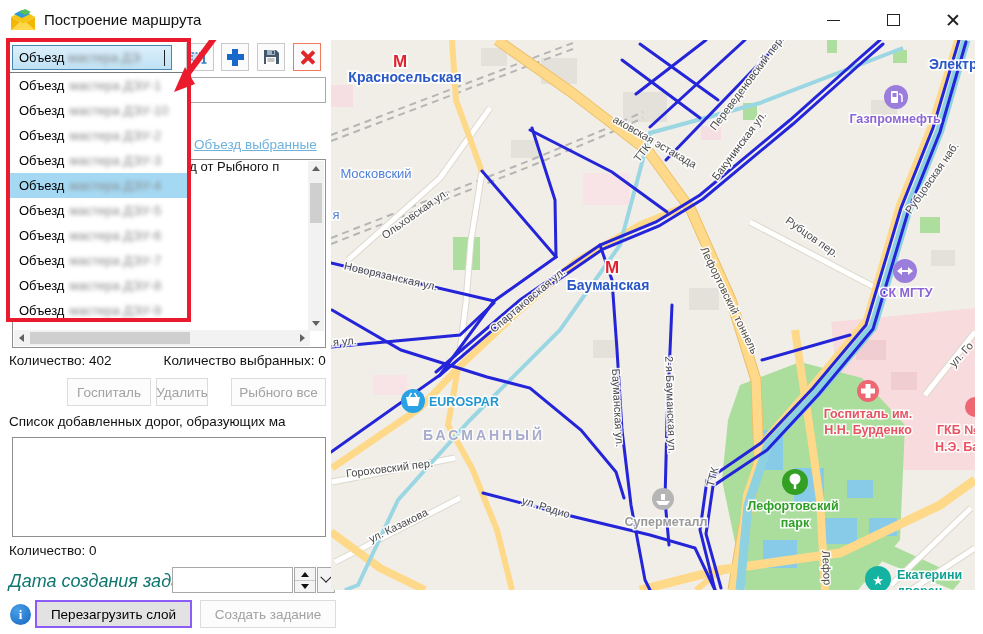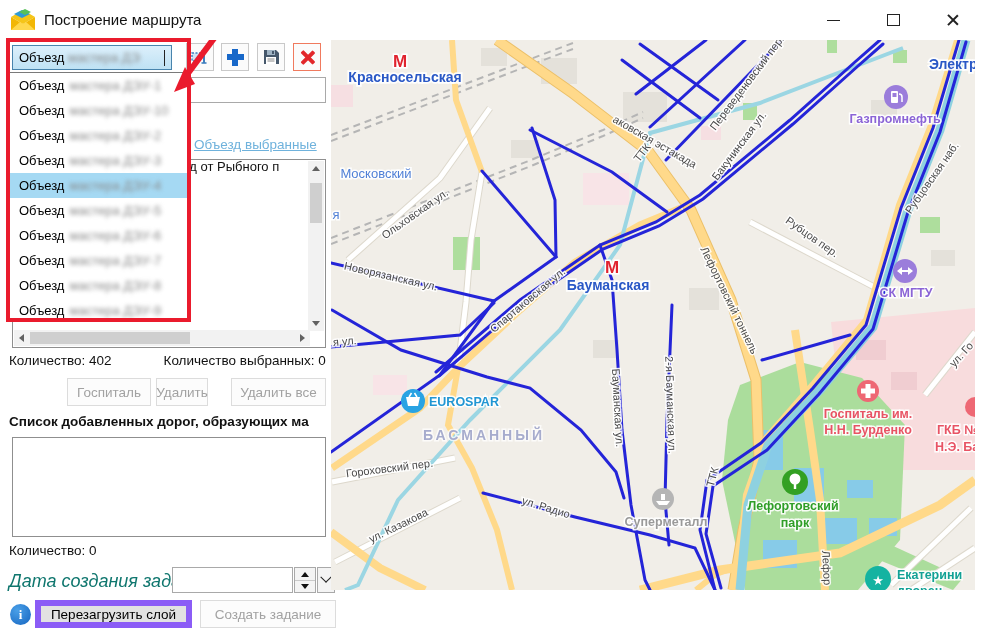--- a/index.html
+++ b/index.html
@@ -44,34 +44,34 @@
   .tri-dn{border-left:4px solid transparent;border-right:4px solid transparent;border-top:5px solid #616161;left:4px;bottom:5px;}
   .tri-lf{border-top:4px solid transparent;border-bottom:4px solid transparent;border-right:5px solid #616161;left:5px;top:4px;}
   .tri-rt{border-top:4px solid transparent;border-bottom:4px solid transparent;border-left:5px solid #616161;right:5px;top:4px;}
   .counts{position:absolute;left:5px;top:313px;width:322px;font-size:13.5px;color:#111;display:flex;gap:28px;}
   .counts .c2{margin-left:24px;}
   .btn{position:absolute;height:28px;box-sizing:border-box;font-size:13.5px;display:flex;align-items:center;justify-content:center;}
   .btn-disabled{background:#fcfcfc;border:1px solid #dcdcdc;color:#a2a2a2;}
   .b-add{left:63px;top:338px;width:84px;}
   .b-del{left:152px;top:338px;width:52px;}
   .b-delall{left:227px;top:338px;width:95px;}
-  .bold-label{position:absolute;left:5px;top:374px;width:326px;font-size:13.5px;font-weight:bold;color:#111;white-space:nowrap;overflow:hidden;}
+  .bold-label{position:absolute;left:5px;top:374px;width:326px;font-size:13.5px;font-weight:normal;color:#111;white-space:nowrap;overflow:hidden;}
   .listbox2{position:absolute;left:8px;top:397px;width:314px;height:100px;border:1px solid #8f8f8f;box-sizing:border-box;background:#fff;}
   .count0{position:absolute;left:5px;top:503px;font-size:13.5px;color:#111;}
   .date-label{position:absolute;left:5px;top:531px;font-size:18px;color:#0f766e;font-style:italic;}
   .date-input{position:absolute;left:168px;top:527px;width:121px;height:26px;border:1px solid #a9a9a9;box-sizing:border-box;background:#fff;}
   .spinner{position:absolute;left:290px;top:527px;width:22px;height:26px;border:1px solid #a9a9a9;box-sizing:border-box;background:#f4f4f4;}
   .spin-up,.spin-dn{position:absolute;left:0;width:20px;height:12px;display:flex;align-items:center;justify-content:center;}
   .spin-up{top:0;border-bottom:1px solid #c9c9c9;} .spin-dn{bottom:0;}
   .sp-tri-up{width:0;height:0;border-left:4px solid transparent;border-right:4px solid transparent;border-bottom:5px solid #111;}
   .sp-tri-dn{width:0;height:0;border-left:4px solid transparent;border-right:4px solid transparent;border-top:5px solid #111;}
   .date-drop{position:absolute;left:313px;top:527px;width:18px;height:26px;border:1px solid #a9a9a9;box-sizing:border-box;background:#f4f4f4;display:flex;align-items:center;justify-content:center;}
   .info-icon{position:absolute;left:6px;top:564px;width:21px;height:21px;border-radius:50%;background:radial-gradient(circle at 35% 30%,#4aa0e8,#1565c0);
              color:#fff;font-weight:bold;font-size:13px;display:flex;align-items:center;justify-content:center;font-family:"Liberation Serif",serif;}
-  .b-reload{left:31px;top:560px;width:157px;background:#e2e2e2;border:6px solid #8b5cf6;color:#000;text-align:right;}
+  .b-reload{left:31px;top:560px;width:157px;background:#e2e2e2;border:2px solid #8b5cf6;color:#000;text-align:right;}
   .b-create{left:196px;top:560px;width:136px;}
   
   .dropdown{position:absolute;left:5px;top:32px;width:181px;height:250px;background:#fff;border:1px solid #7a7a7a;box-sizing:border-box;z-index:40;overflow:hidden;}
   .dd-item{height:25px;display:flex;align-items:center;padding-left:9px;font-size:13px;white-space:nowrap;}
   .dd-item .blurred{margin-left:5px;}
   .dd-sel{background:#a5d9f3;}
   
   .anno-rect{position:absolute;left:2px;top:-2px;width:185px;height:284px;border:4px solid #ea1b2d;box-sizing:border-box;z-index:60;pointer-events:none;}
   .anno-arrow{position:absolute;left:0;top:0;width:331px;height:60px;z-index:61;pointer-events:none;}
   
@@ -158,21 +158,21 @@
     </div>
     <div class="lb-item-partial">-д от Рыбного п</div>
 
     <div class="counts">
       <span class="c1">Количество: 402</span>
       <span class="c2">Количество выбранных: 0</span>
     </div>
 
     <div class="btn btn-disabled b-add">Госпиталь</div>
     <div class="btn btn-disabled b-del">Удалить</div>
-    <div class="btn btn-disabled b-delall">Удалить все</div>
+    <div class="btn btn-disabled b-delall">Рыбного все</div>
 
     <div class="bold-label">Список добавленных дорог, образующих ма</div>
     <div class="listbox2"></div>
     <div class="count0">Количество: 0</div>
 
     <div class="date-label">Дата создания задания:</div>
     <div class="date-input"></div>
     <div class="spinner">
       <div class="spin-up">
           <span class="sp-tri-up"></span>

